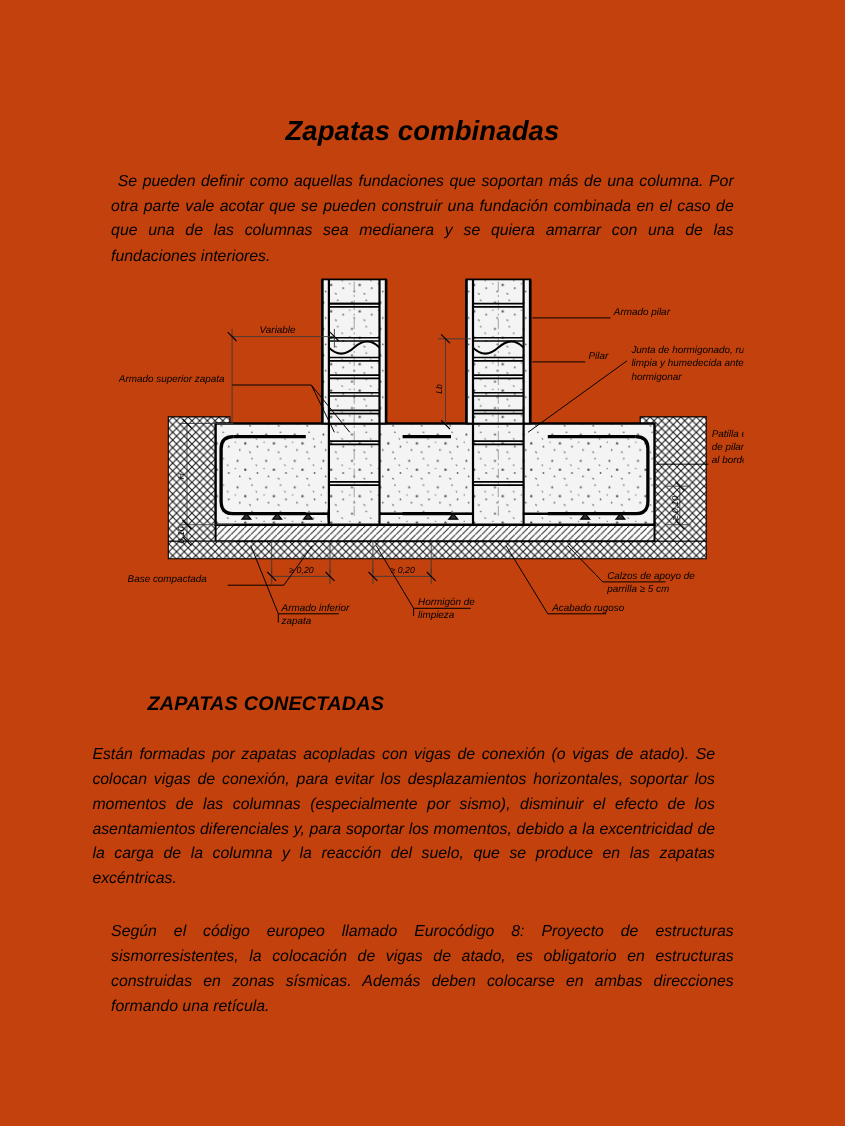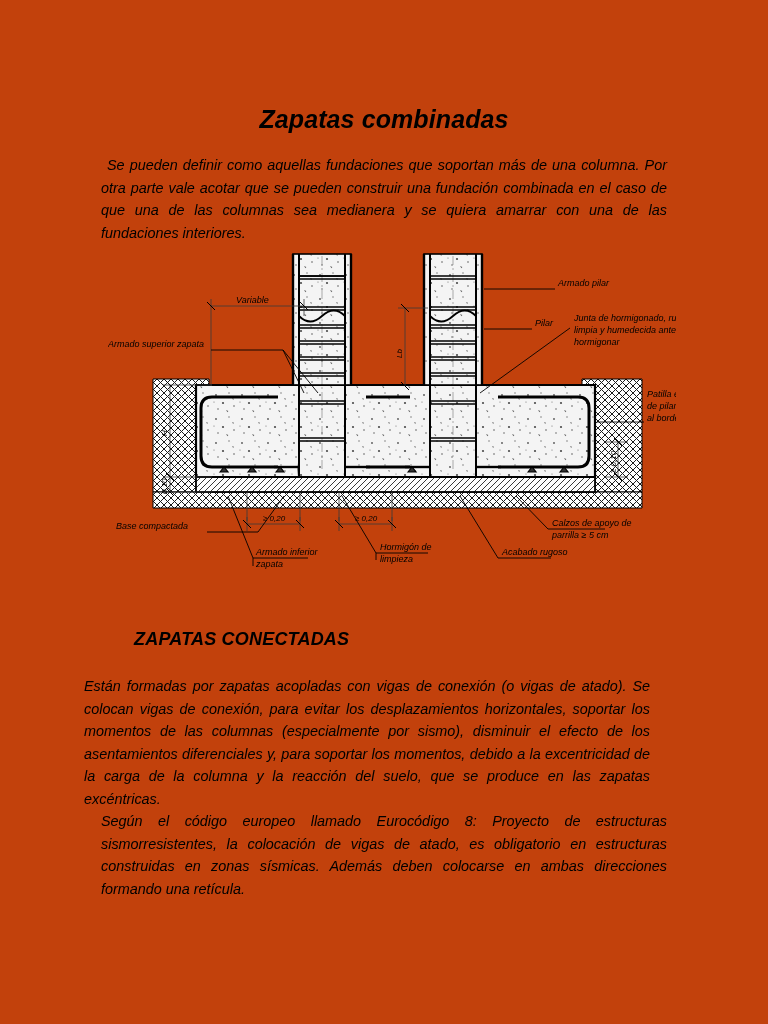--- a/index.html
+++ b/index.html
@@ -61,21 +61,21 @@
     margin-left: 33px;
   }
   .para-conectadas {
     left: 84px;
     width: 566px;
     top: 655px;
   }
   .para-eurocodigo {
     left: 101px;
     width: 566px;
-    top: 790px;
+    top: 816px;
   }
 
   
   .figure {
     position: absolute;
     left: 108px;
     top: 246px;
     width: 568px;
     height: 335px;
   }

